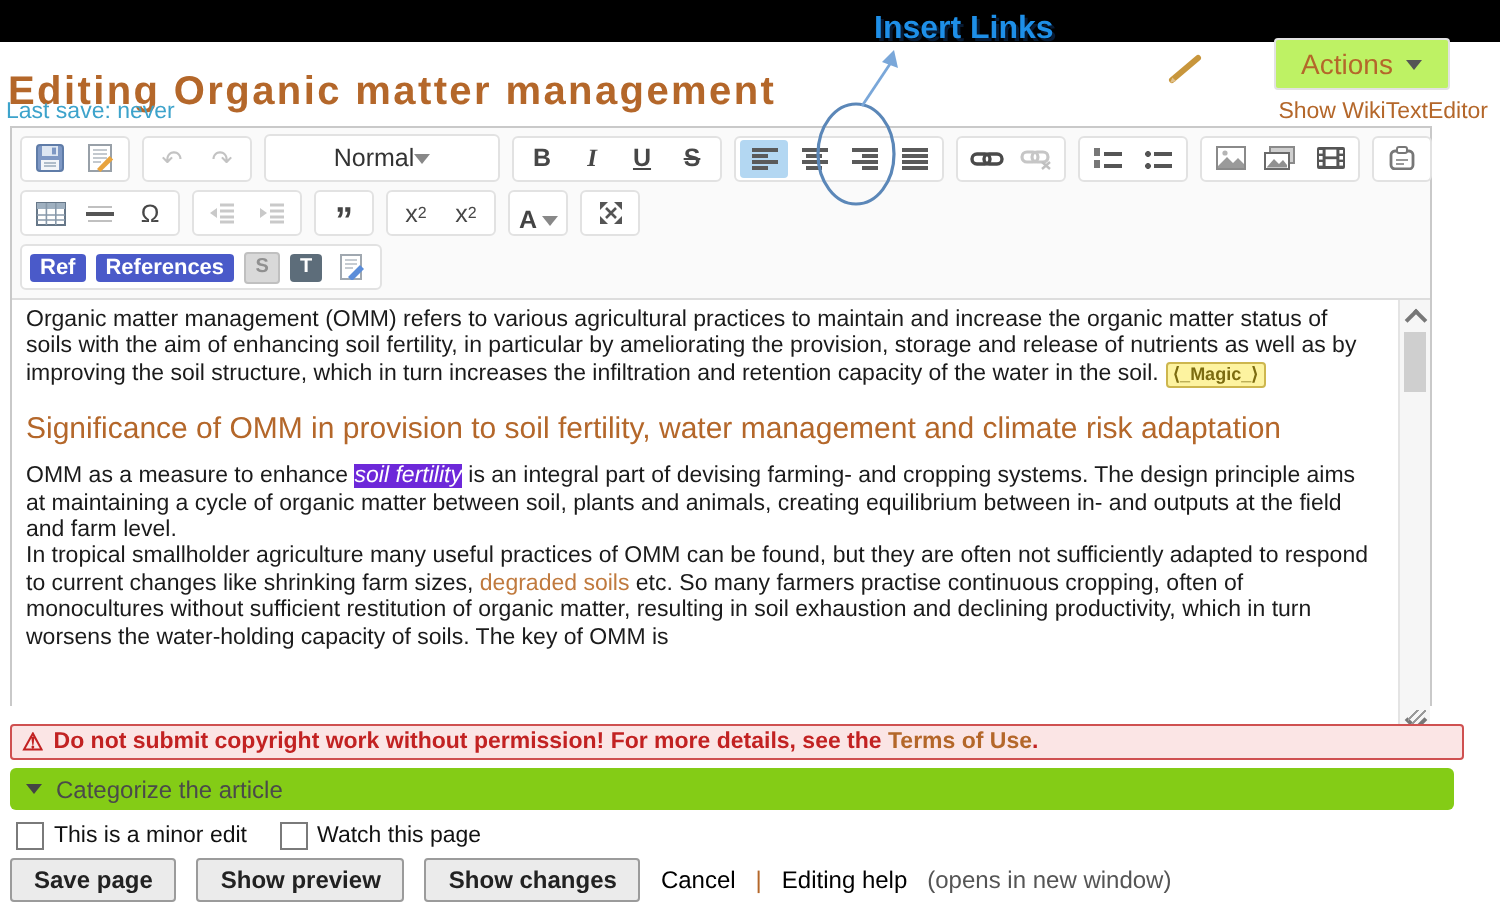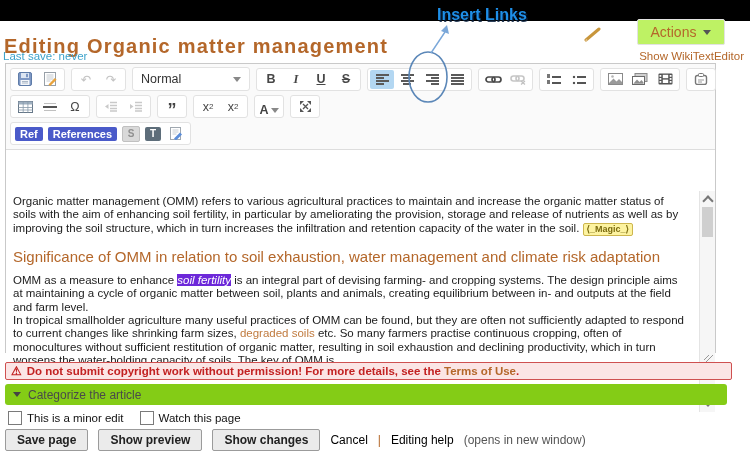--- a/index.html
+++ b/index.html
@@ -17,21 +17,21 @@
   .annot-svg{position:absolute;left:400px;top:20px;z-index:55;pointer-events:none;}
 
   
   .editor{position:absolute;left:5px;top:63px;width:711px;height:290px;border:1px solid #c9c9c9;background:#fff;box-sizing:border-box;}
   .toolbar{background:#fafafa;border-bottom:1px solid #ddd;padding:1px 1px 2px 1px;}
   .tb-row{display:flex;align-items:center;flex-wrap:nowrap;}
   .tb-group{display:inline-flex;align-items:center;background:#fff;border:1px solid #e2e2e2;border-radius:3px;margin:2px 3px;padding:1px 2px;gap:1px;}
   .tb-btn{min-width:24px;height:19px;display:flex;align-items:center;justify-content:center;font-size:12.5px;color:#474747;border-radius:2px;cursor:pointer;box-sizing:border-box;}
   .tb-btn.active{background:#b3d7f2;}
   .tb-btn.disabled{color:#c3c3c3;cursor:default;}
-  .dd-normal{width:100px;height:20px;display:flex;align-items:center;justify-content:space-between;padding:0 6px;font-size:12.5px;color:#333;cursor:pointer;}
+  .dd-normal{width:100px;height:20px;display:flex;align-items:center;justify-content:center;padding:0 6px;font-size:12.5px;color:#333;cursor:pointer;}
   .b{font-weight:bold;} .i{font-style:italic;font-family:"Liberation Serif",serif;font-weight:bold;} .u{text-decoration:underline;font-weight:bold;} .s{text-decoration:line-through;font-weight:bold;}
   .i-align{width:13px;height:11px;background-repeat:no-repeat;
     background-image:linear-gradient(#5a5a5a,#5a5a5a),linear-gradient(#5a5a5a,#5a5a5a),linear-gradient(#5a5a5a,#5a5a5a),linear-gradient(#5a5a5a,#5a5a5a);}
   .al-left{background-size:13px 2px,8px 2px,13px 2px,8px 2px;background-position:0 0,0 3px,0 6px,0 9px;}
   .al-center{background-size:13px 2px,8px 2px,13px 2px,8px 2px;background-position:0 0,2.5px 3px,0 6px,2.5px 9px;}
   .al-right{background-size:13px 2px,8px 2px,13px 2px,8px 2px;background-position:0 0,5px 3px,0 6px,5px 9px;}
   .al-just{background-size:13px 2px,13px 2px,13px 2px,13px 2px;background-position:0 0,0 3px,0 6px,0 9px;}
   .i-ul{width:14px;height:11px;background-repeat:no-repeat;
     background-image:radial-gradient(circle,#555 1.3px,transparent 1.6px),radial-gradient(circle,#555 1.3px,transparent 1.6px),linear-gradient(#555,#555),linear-gradient(#555,#555);
     background-size:4px 4px,4px 4px,9px 2px,9px 2px;background-position:0 1px,0 7px,5px 2px,5px 8px;}
@@ -42,21 +42,21 @@
   sub,sup{font-size:8px;}
   .a-color{display:flex;align-items:flex-end;gap:2px;}
   .a-color .A{font-size:12.5px;font-weight:bold;color:#444;line-height:12px;}
   .a-color .caret-down{border-top-color:#888;margin-bottom:3px;}
   .pill{background:#4a5ac9;color:#fff;font-weight:bold;font-size:11px;padding:1px 5px;border-radius:2px;margin:0 2px;cursor:pointer;}
   .sq{width:16px;height:14px;font-size:10px;font-weight:bold;display:flex;align-items:center;justify-content:center;border-radius:2px;margin:0 2px;cursor:pointer;}
   .sq-s{background:#d9d9d9;color:#909090;border:1px solid #c0c0c0;}
   .sq-t{background:#5d6d7a;color:#fff;}
 
   
-  .content{position:relative;height:221px;background:#fff;overflow:hidden;margin-top:41px;}
+  .content{position:relative;height:221px;background:#fff;overflow:hidden;}
   .content-inner{padding:4px 26px 0 7px;font-size:11.5px;line-height:13.4px;color:#1b1b1b;}
   .content-inner p{margin:0;}
   .magic{display:inline-block;background:#fdf3a0;border:1px solid #cdb64e;color:#7c6c10;font-weight:bold;font-size:9px;line-height:11px;padding:0 3px;border-radius:2px;vertical-align:baseline;}
   .content-h2{font-size:15px;line-height:20px;color:#b4672a;font-weight:400;margin:11px 0 7px 0;}
   .sel{background:#6d28d9;color:#fff;font-style:italic;}
   .soft-link{color:#c07a3e;cursor:pointer;}
   .scrollbar{position:absolute;right:0;top:0;bottom:0;width:15px;background:#f6f6f6;border-left:1px solid #e4e4e4;}
   .chev{width:6px;height:6px;display:block;margin:4px auto 0 auto;}
   .chev-up{border-left:2px solid #777;border-top:2px solid #777;transform:rotate(45deg);margin-top:6px;}
   .chev-down{border-right:2px solid #777;border-bottom:2px solid #777;transform:rotate(45deg);position:absolute;bottom:7px;left:4px;}
@@ -306,21 +306,21 @@
             </svg>
         </span>
       </span>
     </div>
   </div>
 
   <div class="content">
     <div class="content-inner">
       <p><span>Organic matter management (OMM) refers to various agricultural practices to maintain and increase the organic matter status of soils with the aim of enhancing soil fertility, in particular by ameliorating the provision, storage and release of nutrients as well as by improving the soil structure, which in turn increases the infiltration and retention capacity of the water in the soil.</span>
         <span class="magic">⟨_Magic_⟩</span></p>
-      <h2 class="content-h2">Significance of OMM in relation to soil exhaustion, water management and climate risk adaptation</h2>
+      <h2 class="content-h2">Significance of OMM in provision to soil fertility, water management and climate risk adaptation</h2>
       <p><span>OMM as a measure to enhance </span><span class="sel">soil fertility</span><span> is an integral part of devising farming- and cropping systems. The design principle aims at maintaining a cycle of organic matter between soil, plants and animals, creating equilibrium between in- and outputs at the field and farm level.</span></p>
       <p><span>In tropical smallholder agriculture many useful practices of OMM can be found, but they are often not sufficiently adapted to respond to current changes like shrinking farm sizes, </span><span class="soft-link">degraded soils</span><span> etc. So many farmers practise continuous cropping, often of monocultures without sufficient restitution of organic matter, resulting in soil exhaustion and declining productivity, which in turn worsens the water-holding capacity of soils. The key of OMM is</span></p>
     </div>
     <div class="scrollbar">
       <span class="chev chev-up"></span>
       <span class="thumb"></span>
       <span class="chev chev-down"></span>
     </div>
   </div>
 </div>

